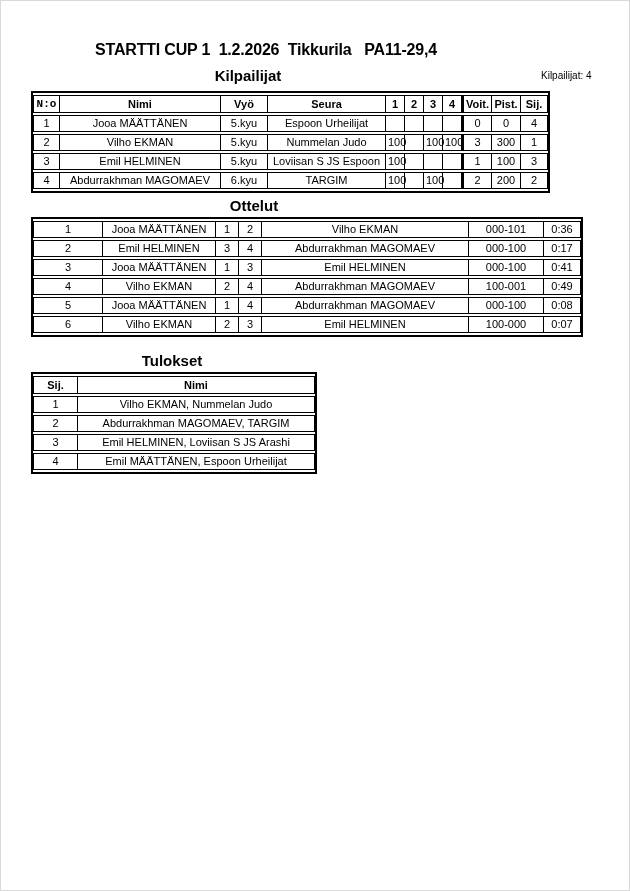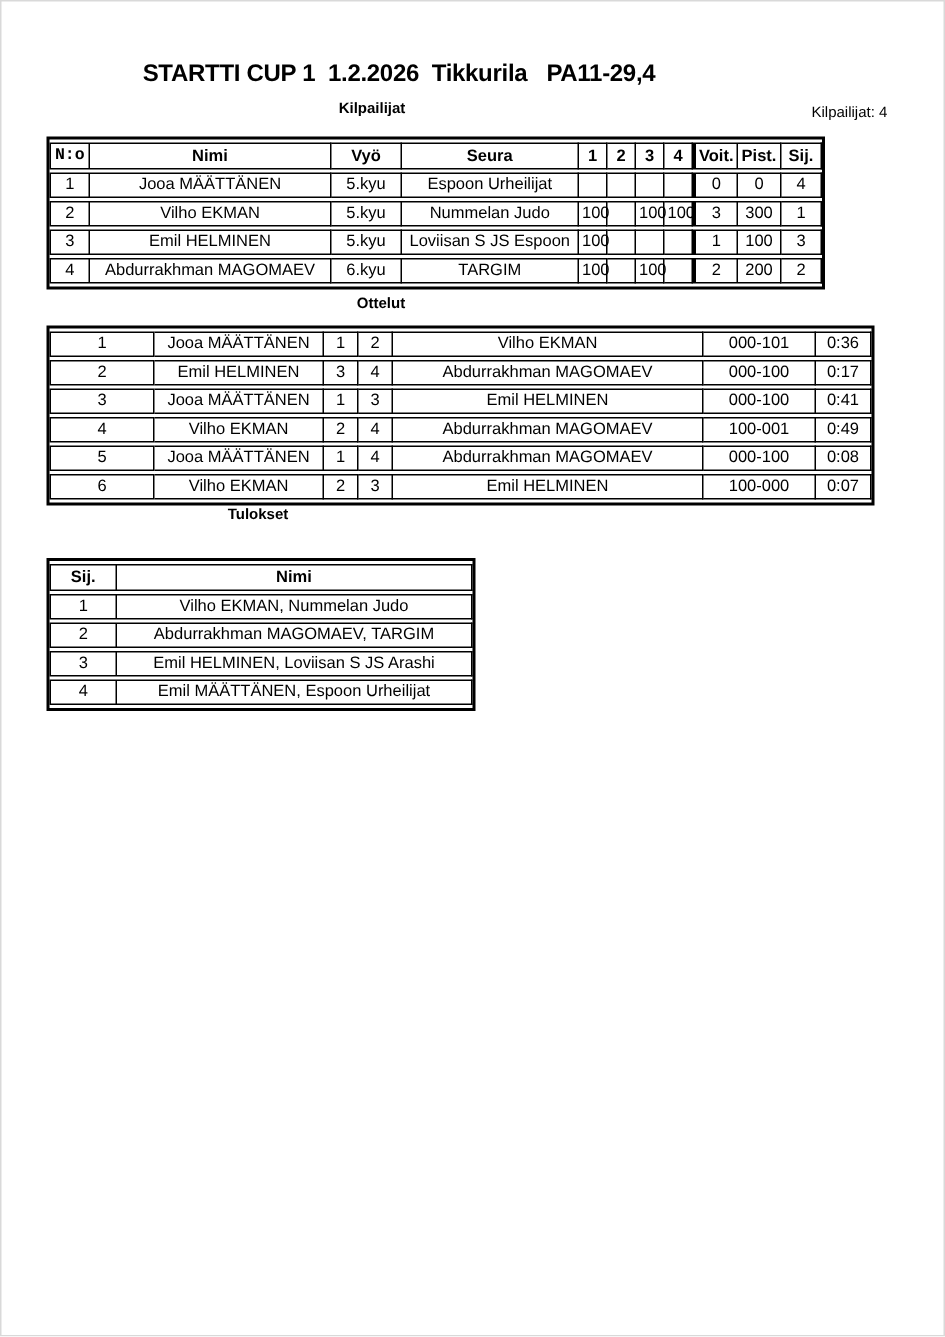--- a/index.html
+++ b/index.html
@@ -13,25 +13,25 @@
     color:#000;
     overflow:hidden;
   }
   .title{
     position:absolute;top:40px;left:0;width:530px;
     text-align:center;font-size:16px;font-weight:bold;
     letter-spacing:-0.2px;white-space:pre;
   }
   .section-heading{
     position:absolute;text-align:center;
-    font-size:10px;font-weight:bold;
+    font-size:15px;font-weight:bold;
   }
   .heading-kilpailijat{top:66px;left:0;width:494px;}
   .heading-ottelut{top:196px;left:0;width:506px;}
-  .heading-tulokset{top:337px;left:30px;width:282px;}
+  .heading-tulokset{top:351px;left:30px;width:282px;}
   .count-label{
     position:absolute;top:69px;left:540px;
     font-size:10px;
   }
   table.sheet{
     position:absolute;
     border-collapse:separate;
     border-spacing:0 2px;
     border:2px solid #000;
     table-layout:fixed;

